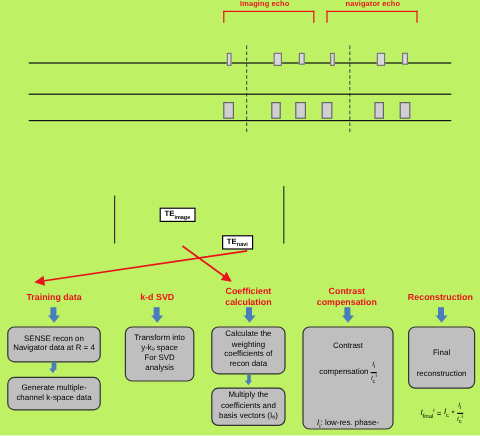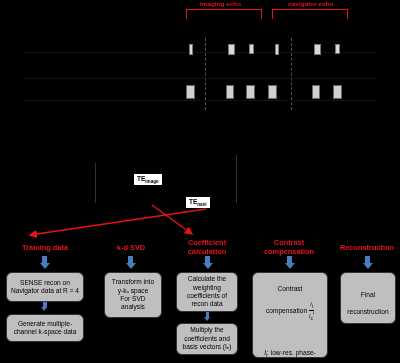--- a/index.html
+++ b/index.html
@@ -7,21 +7,21 @@
     padding: 0;
     background: #ffffff;
   }
   body {
     font-family: "Liberation Sans", sans-serif;
   }
   #canvas {
     position: relative;
     width: 400px;
     height: 363px;
-    background: #000000;
+    background: #bef264;
     overflow: hidden;
   }
 
   
   .seq-area {
     position: absolute;
     left: 0; top: 0;
     width: 400px; height: 215px;
   }
   .bracket {

